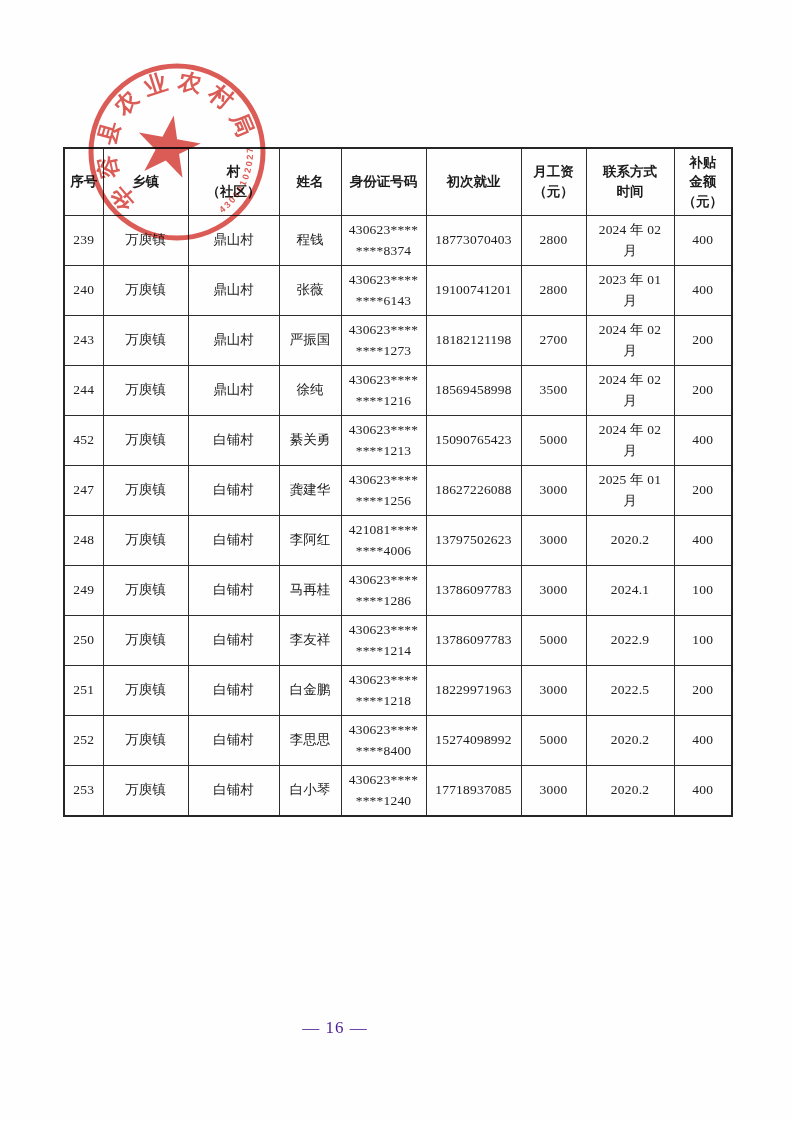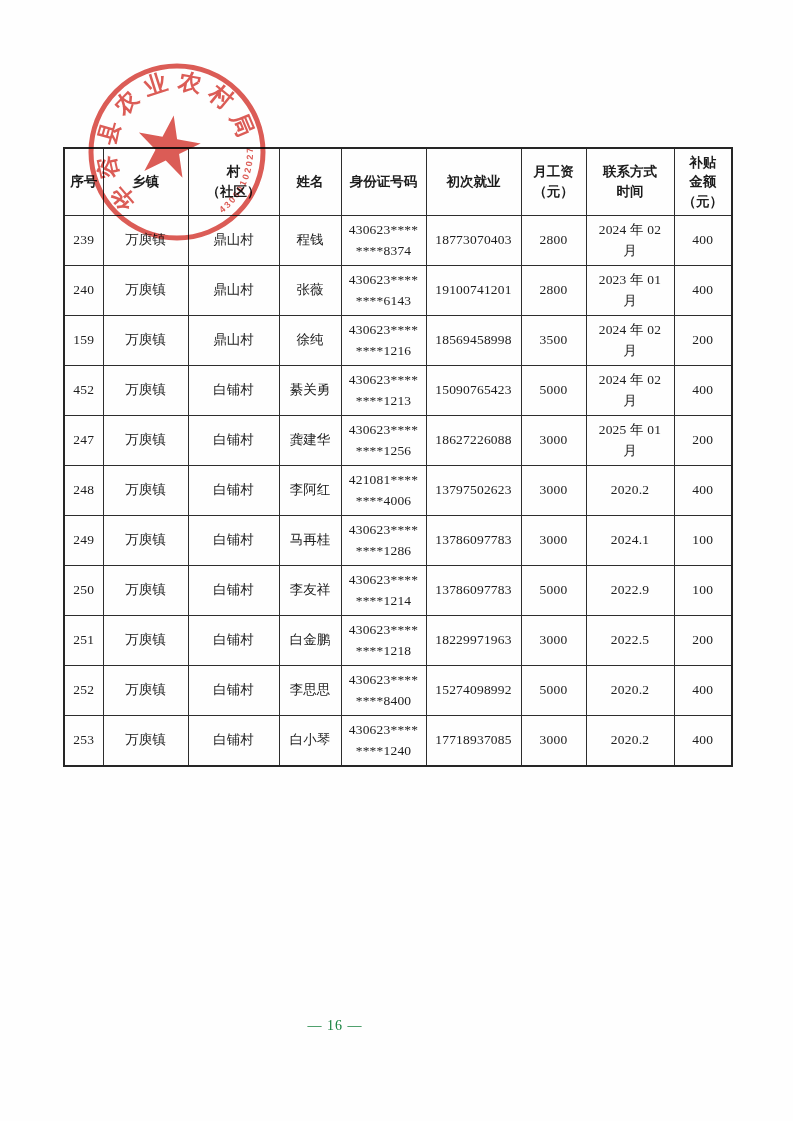--- a/index.html
+++ b/index.html
@@ -30,22 +30,22 @@
   }
   td.num{font-size:13.5px;letter-spacing:0.2px;}
   
   .stamp{
     position:absolute;left:85px;top:56px;width:185px;height:195px;
     mix-blend-mode:multiply;opacity:0.88;z-index:5;pointer-events:none;
   }
   
   .page-footer{
     position:absolute;left:0;top:1018px;width:670px;
-    text-align:center;font-size:14px;letter-spacing:1px;
-    font-family:"Liberation Serif", serif;color:#15803d;
+    text-align:center;font-size:17px;letter-spacing:1px;
+    font-family:"Liberation Serif", serif;color:#4c1d95;
   }
 </style>
 </head>
 <body>
 
 <div class="page">
 
   <svg class="stamp" viewBox="0 0 185 195" xmlns="http://www.w3.org/2000/svg">
     <defs>
       <path id="nameArc" d="M 52.4 145 A 63 63 0 1 1 154.5 88.3" fill="none"></path>
@@ -112,21 +112,34 @@
       <td>张薇</td>
       <td class="num">430623****
 ****6143</td>
       <td class="num">19100741201</td>
       <td class="num">2800</td>
       <td class="num">2023 年 01
 月</td>
       <td class="num">400</td>
     </tr>
         <tr>
-      <td class="num">159</td>
+      <td class="num">243</td>
+      <td>万庾镇</td>
+      <td>鼎山村</td>
+      <td>严振国</td>
+      <td class="num">430623****
+****1273</td>
+      <td class="num">18182121198</td>
+      <td class="num">2700</td>
+      <td class="num">2024 年 02
+月</td>
+      <td class="num">200</td>
+    </tr>
+        <tr>
+      <td class="num">244</td>
       <td>万庾镇</td>
       <td>鼎山村</td>
       <td>徐纯</td>
       <td class="num">430623****
 ****1216</td>
       <td class="num">18569458998</td>
       <td class="num">3500</td>
       <td class="num">2024 年 02
 月</td>
       <td class="num">200</td>

